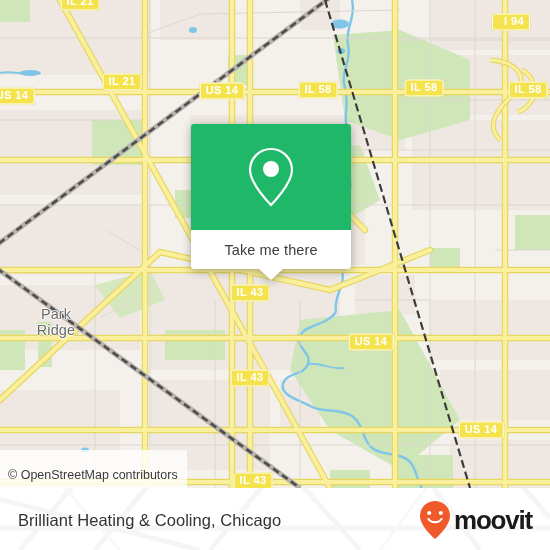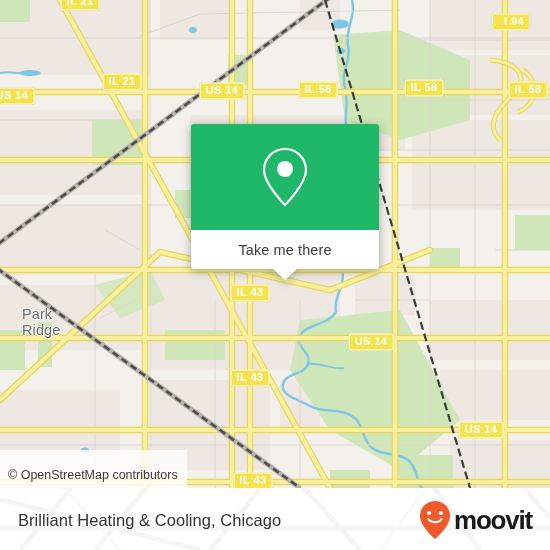--- a/index.html
+++ b/index.html
@@ -32,20 +32,21 @@
     overflow: hidden;
     background: #f4f1ec;
   }
   #map-svg { position: absolute; left: 0; top: 0; }
 
   .place-label {
     position: absolute;
     font-size: 14.5px;
     color: #6b6b6b;
     line-height: 1.08;
+    text-align: center;
     white-space: pre-line;
     text-shadow:
        1px 0 0 rgba(255,255,255,.85), -1px 0 0 rgba(255,255,255,.85),
        0 1px 0 rgba(255,255,255,.85), 0 -1px 0 rgba(255,255,255,.85);
     letter-spacing: .1px;
   }
 
   
   .shield {
     position: absolute;
@@ -74,21 +75,21 @@
     padding: 19px 9px 5px 8px;
     line-height: 1.1;
     white-space: nowrap;
   }
 
   
   #popup {
     position: absolute;
     left: 191px;
     top: 124px;
-    width: 188px;
+    width: 160px;
     filter: drop-shadow(0 2px 5px rgba(0,0,0,.32));
   }
   #popup-top {
     background: #1eb868;
     height: 106px;
     border-radius: 3px 3px 0 0;
     display: flex;
     align-items: center;
     justify-content: center;
   }

